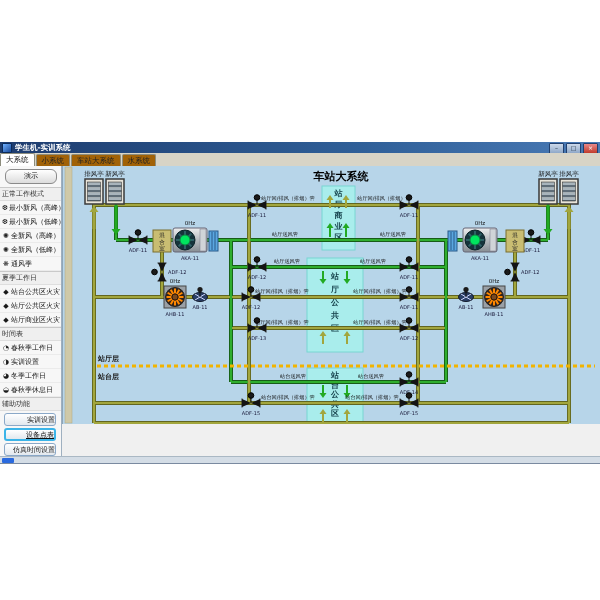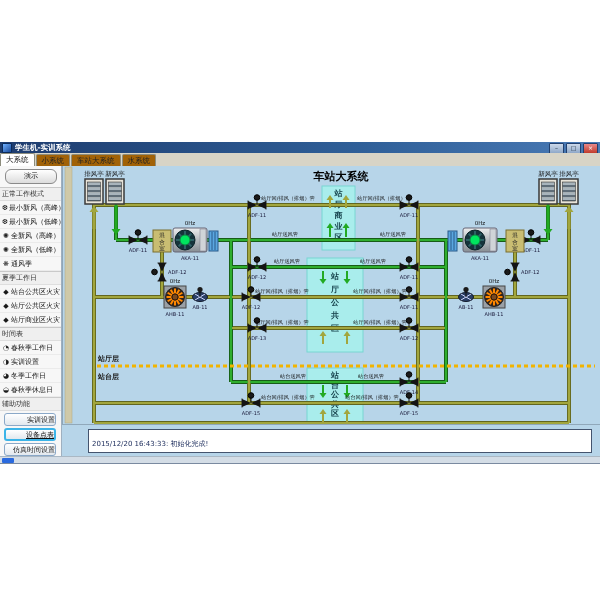--- a/index.html
+++ b/index.html
@@ -555,23 +555,18 @@
           <text x="292" y="378" font-size="5.2" fill="#111" text-anchor="middle">站台送风管</text>
           <text x="370" y="378" font-size="5.2" fill="#111" text-anchor="middle">站台送风管</text>
           <text x="287" y="399" font-size="5.2" fill="#111" text-anchor="middle">站台回/排风（排烟）管</text>
           <text x="371" y="399" font-size="5.2" fill="#111" text-anchor="middle">站台回/排风（排烟）管</text>
           <text x="340" y="180" font-size="11" font-weight="bold" fill="#000" text-anchor="middle">车站大系统</text>
           <text x="97" y="361" font-size="7" font-weight="bold" fill="#222">站厅层</text>
           <text x="97" y="379" font-size="7" font-weight="bold" fill="#222">站台层</text>
         </svg>
     </div>
 
-    <div class="logpanel">
-      <div class="logbox">
-        <span>2015/12/20 16:43:33: 初始化完成!</span>
-      </div>
-    </div>
 
     <div class="bottomstrip">
       <div class="corner-icon"></div>
     </div>
   </div>
 </div>
 
 </body></html>

